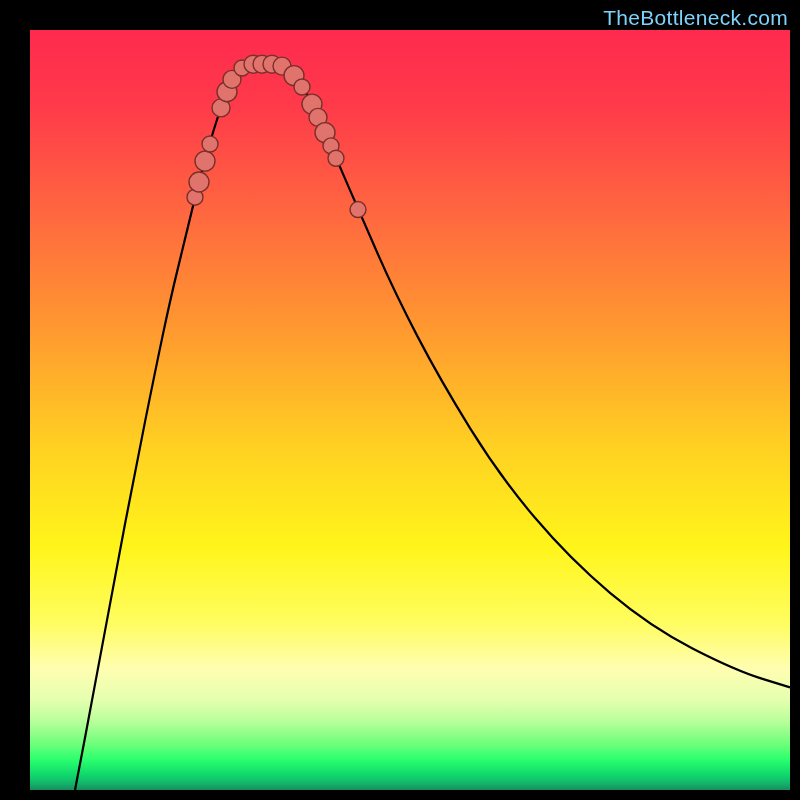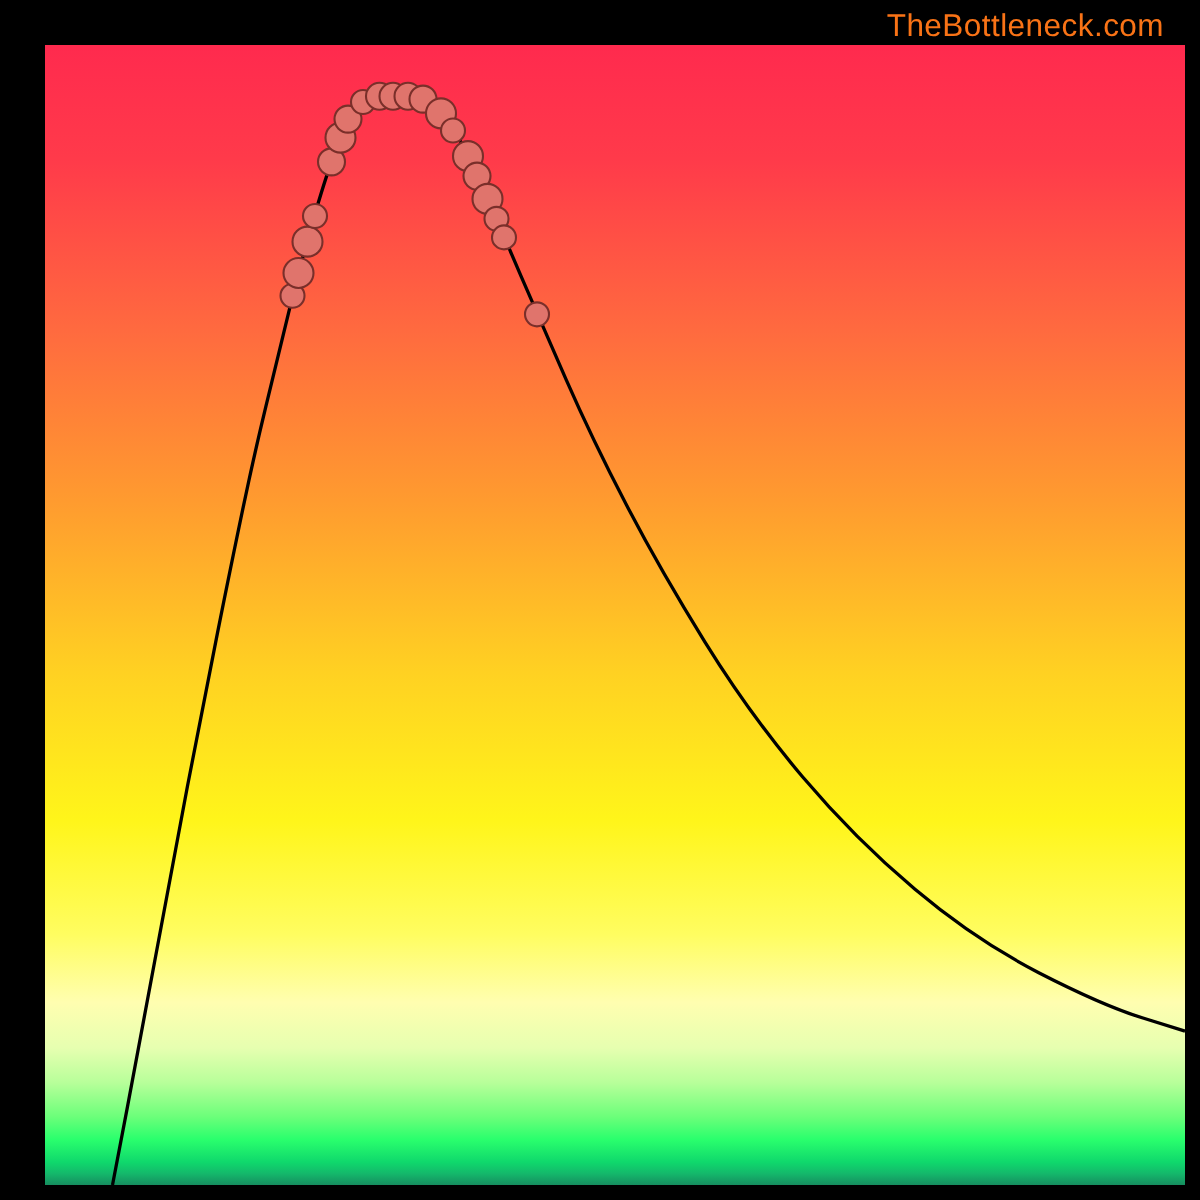--- a/index.html
+++ b/index.html
@@ -32,22 +32,22 @@
       #6cff7a 94%,
       #2aff6d 96%,
       #0fd86c 98%,
       #14b86b 99%,
       #168d5f 100%
     );
   }
   .watermark {
     position: absolute;
     top: 6px;
-    right: 24px;
-    color: #f97316;
+    right: 12px;
+    color: #7dd3fc;
     font-size: 21px;
     font-weight: 400;
     letter-spacing: 0.3px;
     user-select: none;
   }
   svg.curves {
     position: absolute;
     left: 0;
     top: 0;
     width: 800px;

